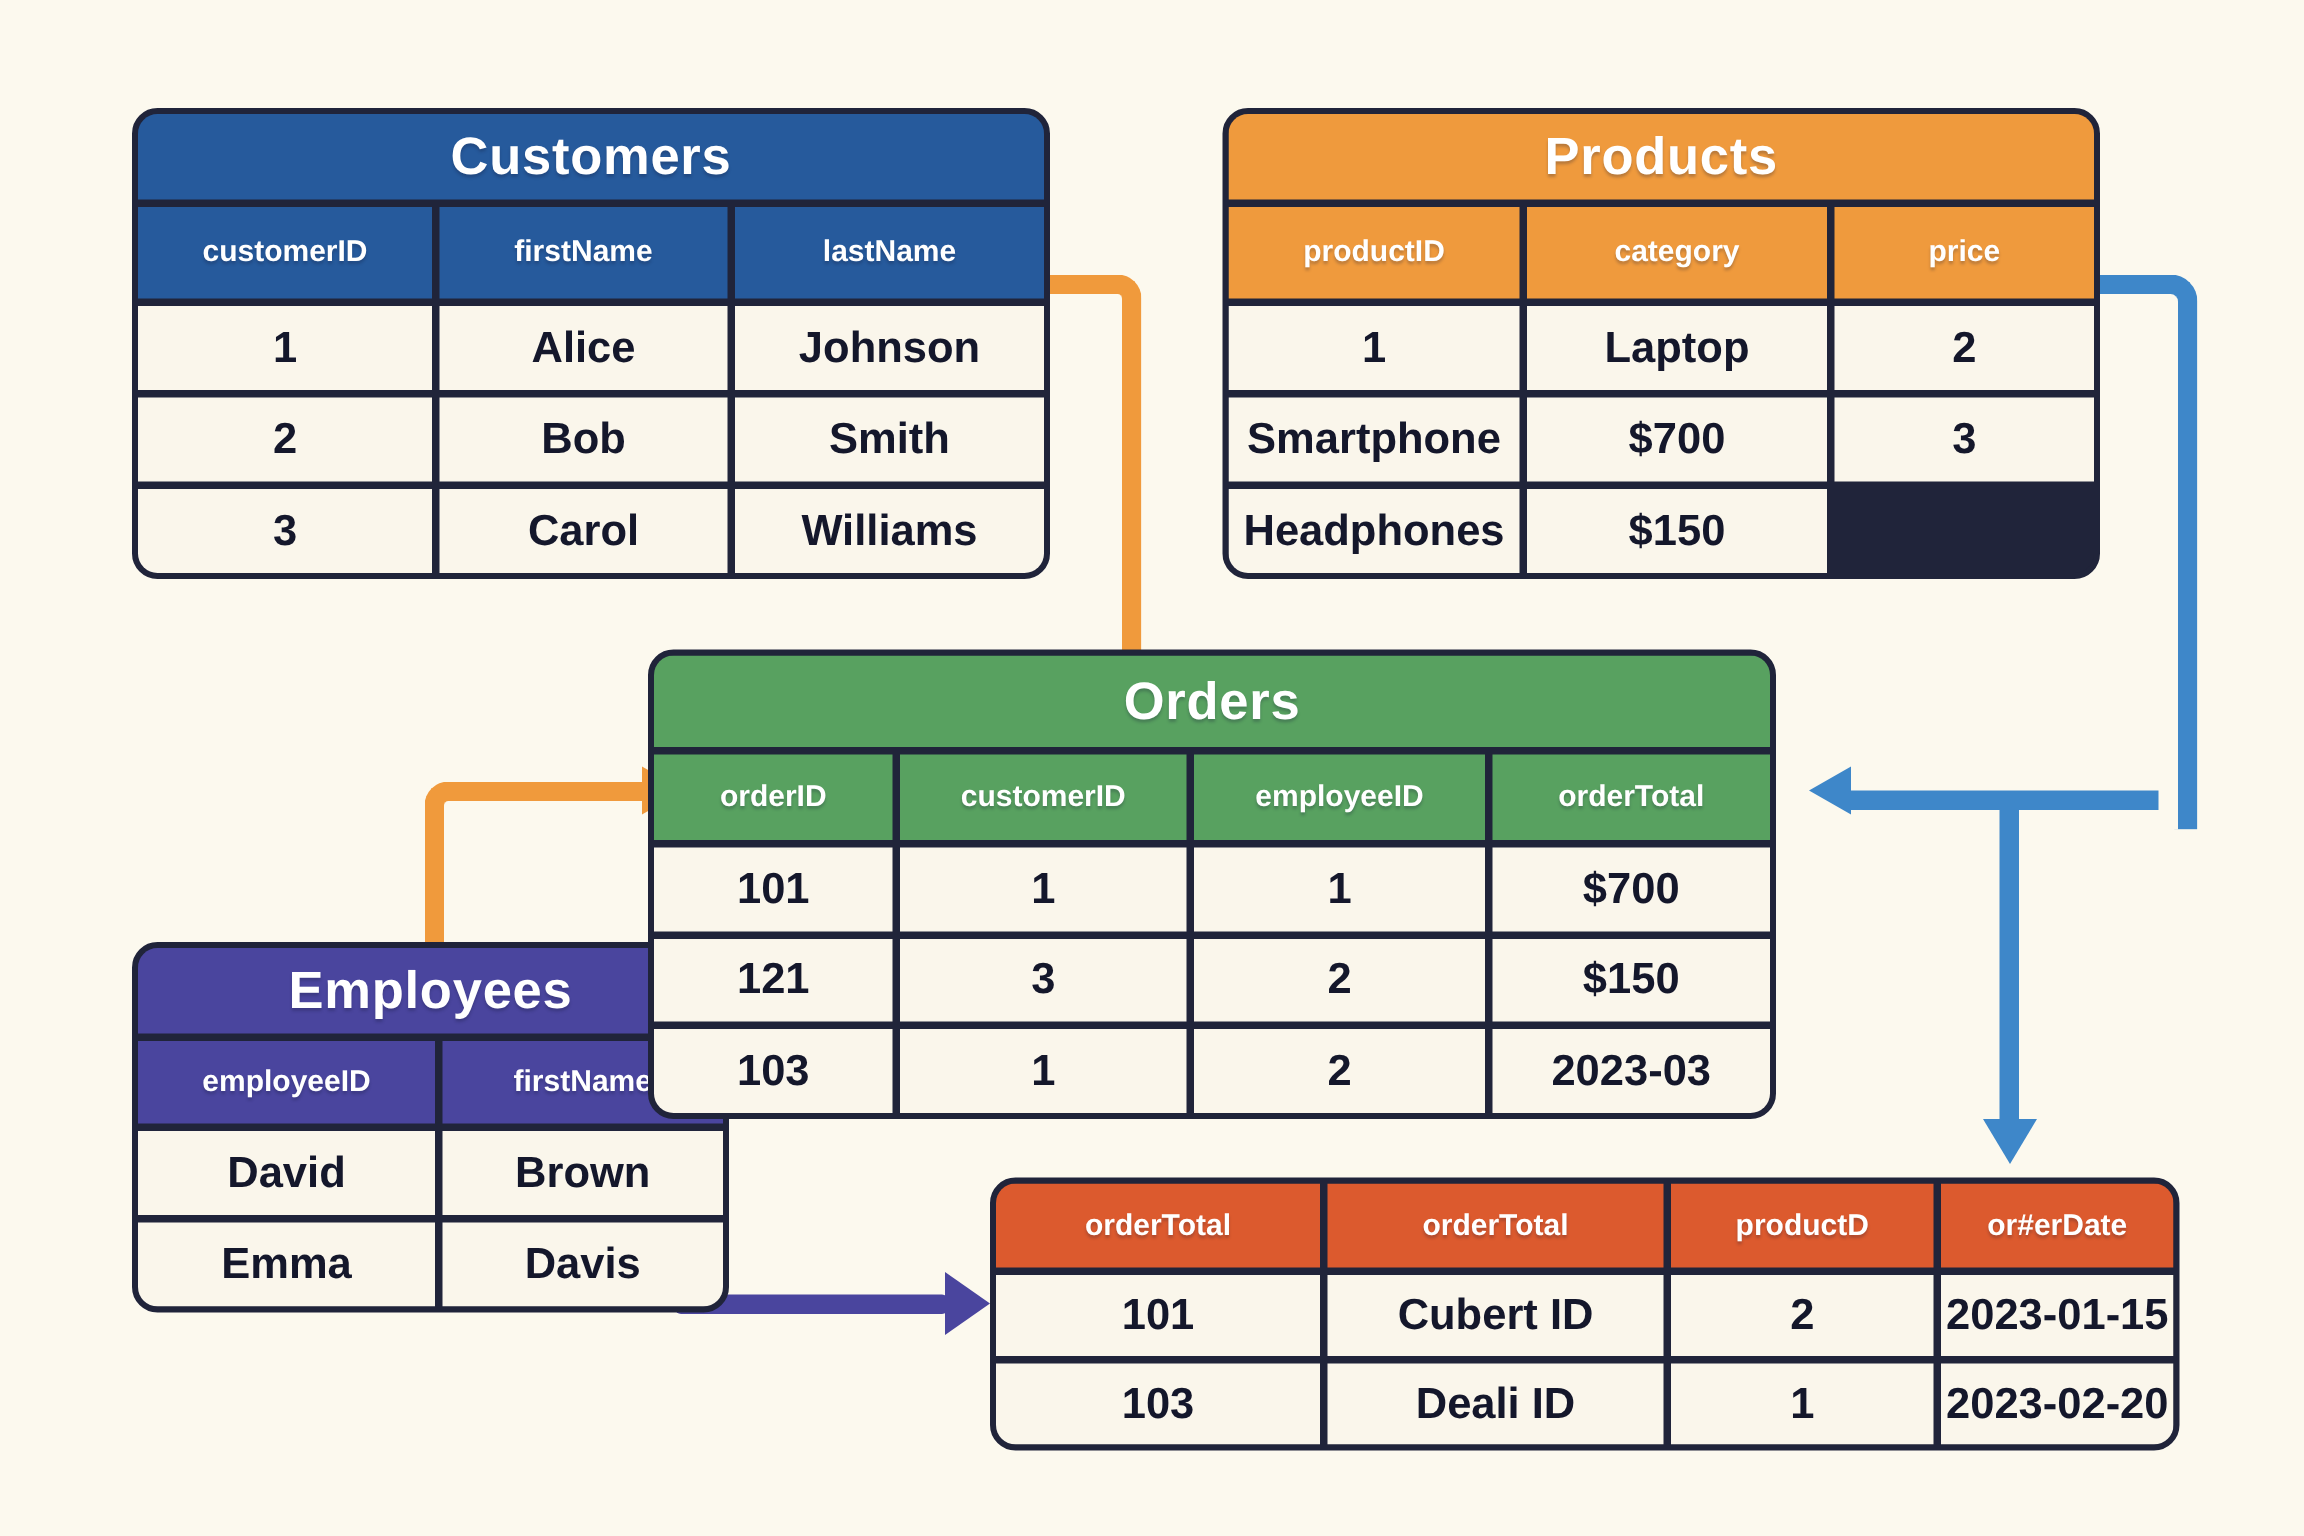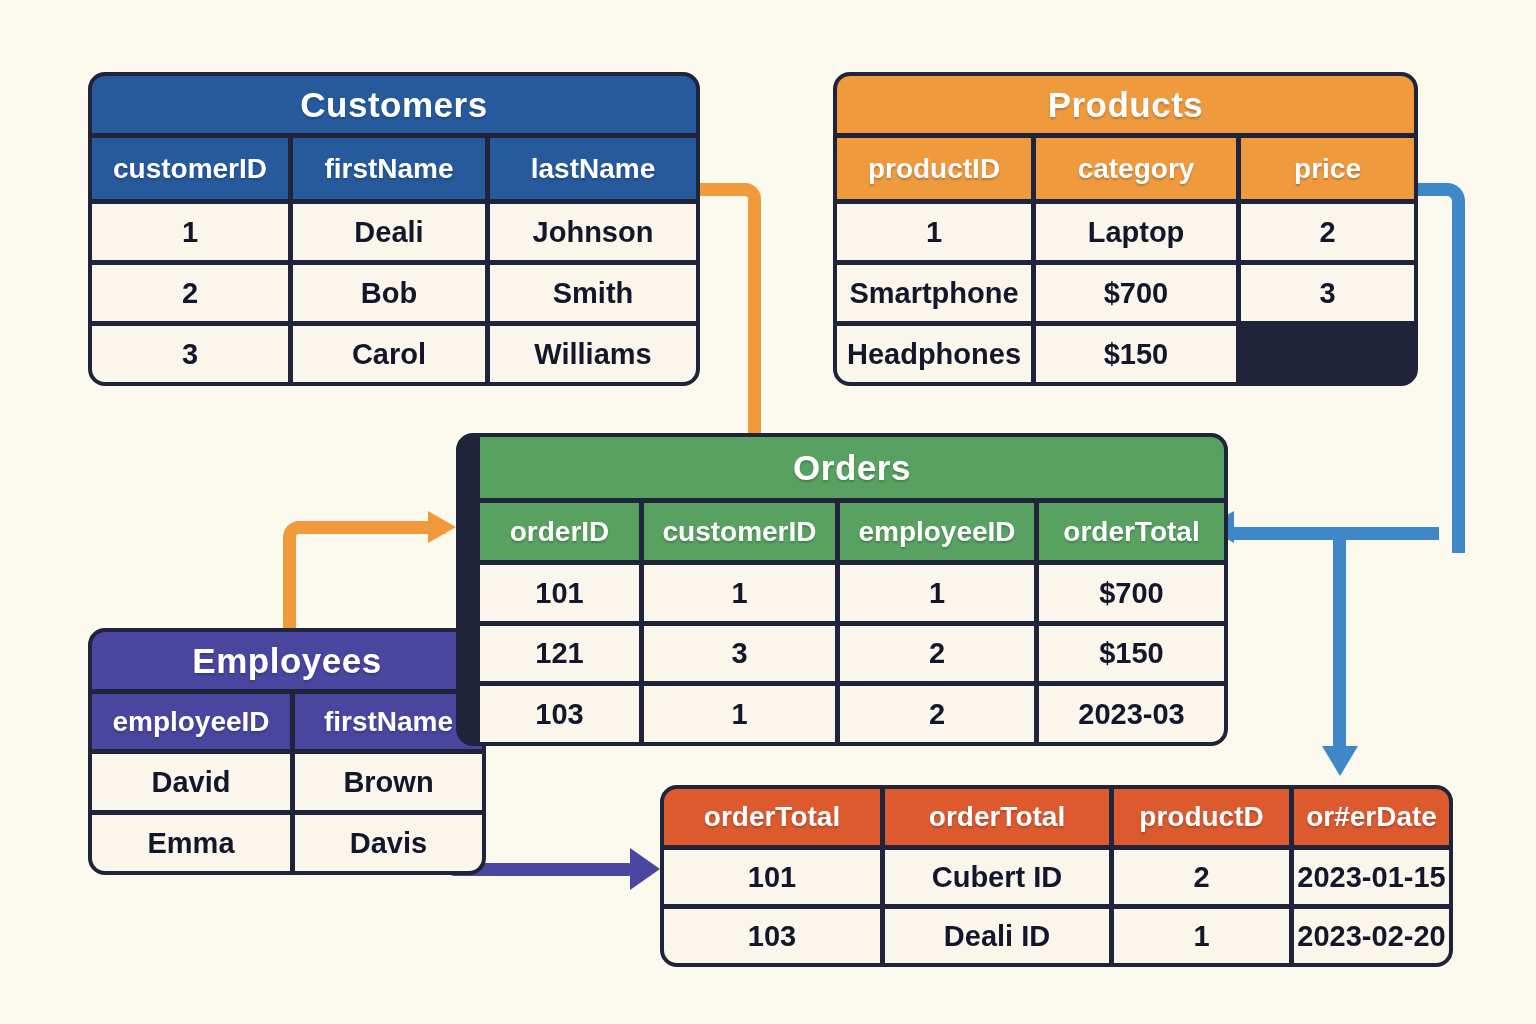--- a/index.html
+++ b/index.html
@@ -22,42 +22,42 @@
     z-index: 10;
   }
   .tbl .title {
     grid-column: 1 / -1;
     display:flex; align-items:center; justify-content:center;
     color:#fff; font-size:35px; letter-spacing:.5px;
     text-shadow: 0 2px 2px rgba(20,25,50,.25);
   }
   .tbl .h {
     display:flex; align-items:center; justify-content:center;
-    color:#fff; font-size:28px;
+    color:#fff; font-size:20px;
     text-shadow: 0 2px 2px rgba(20,25,50,.25);
   }
   .tbl .c {
     display:flex; align-items:center; justify-content:center;
     background: var(--cell, #faf6eb);
     color:#14172b; font-size:29px;
   }
 
   #t-customers { left:88px; top:72px; width:604px;
     grid-template-columns:196px 192px 1fr;
     grid-template-rows:57px 61px 56px 56px 56px; }
   #t-customers .h, #t-customers .title { background: var(--c-customers); }
 
   #t-products { left:815px; top:72px; width:577px;
     grid-template-columns:194px 200px 1fr;
-    grid-template-rows:57px 61px 56px 56px 56px;margin-left:18px; }
+    grid-template-rows:57px 61px 56px 56px 56px; }
   #t-products .h, #t-products .title { background: var(--c-products); }
 
-  #t-orders { left:456px; top:433px; width:744px; z-index:20;
+  #t-orders { left:432px; top:433px; width:744px; z-index:20;
     grid-template-columns:159px 191px 194px 1fr;
-    grid-template-rows:61px 57px 56px 55px 56px;padding-left:20px; }
+    grid-template-rows:61px 57px 56px 55px 56px; }
   #t-orders .h, #t-orders .title { background: var(--c-orders); }
 
   #t-employees { left:88px; top:628px; width:390px;
     grid-template-columns:198px 1fr;
     grid-template-rows:57px 55px 56px 56px; }
   #t-employees .h, #t-employees .title { background: var(--c-employees); }
 
   #t-details { left:660px; top:785px; width:785px;
     grid-template-columns:216px 224px 175px 1fr;
     grid-template-rows:56px 54px 54px; }
@@ -125,21 +125,21 @@
 
 <div class="conn" id="conn-emp-details"></div>
 <div class="tri" id="head-emp-details"></div>
 
 <div class="tbl" id="t-customers">
   <div class="title">Customers</div>
   <div class="h">customerID</div>
   <div class="h">firstName</div>
   <div class="h">lastName</div>
   <div class="c">1</div>
-  <div class="c">Deali</div>
+  <div class="c">Alice</div>
   <div class="c">Johnson</div>
   <div class="c">2</div>
   <div class="c">Bob</div>
   <div class="c">Smith</div>
   <div class="c">3</div>
   <div class="c">Carol</div>
   <div class="c">Williams</div>
 </div>
 
 <div class="tbl" id="t-products">

